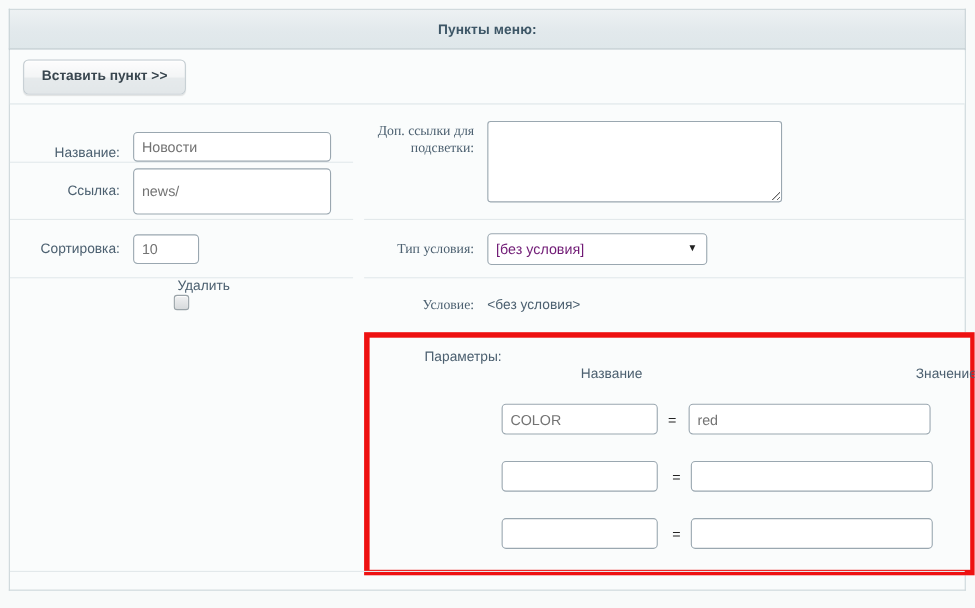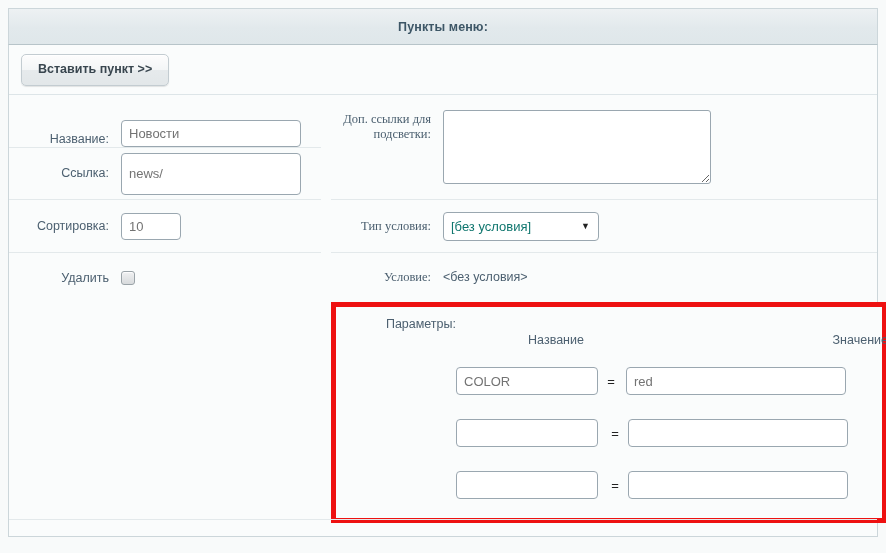--- a/index.html
+++ b/index.html
@@ -168,22 +168,22 @@
     outline: none;
   }
 
   .sel-wrap {
     position: relative;
     display: inline-block;
   }
   select.sel-cond {
     font-family: "Liberation Sans", sans-serif;
     font-size: 13px;
-    color: #0f766e;
-    width: 156px;
+    color: #701a75;
+    width: 200px;
     height: 29px;
     padding: 4px 22px 4px 7px;
     border: 1px solid #9aa7b0;
     border-radius: 4px;
     background: #ffffff;
     -webkit-appearance: none;
     -moz-appearance: none;
     appearance: none;
     box-sizing: border-box;
     outline: none;
@@ -316,21 +316,21 @@
       <div class="row" style="height:52px;">
         <div class="lbl">Ссылка:</div>
         <input type="text" class="in-link" value="news/" style="">
       </div>
 
       <div class="row" style="height:53px;">
         <div class="lbl">Сортировка:</div>
         <input type="text" class="in-sort" value="10" style="">
       </div>
 
-      <div class="row no-line" style="height:50px;">
+      <div class="row no-line" style="height:50px;flex-direction:column;">
         <div class="lbl">Удалить</div>
         <div class="chk"></div>
       </div>
     </div>
 
     <div class="col-right">
 
       <div class="row" style="height:104px;align-items:flex-start;padding-top:14px;">
         <div class="lbl" style="line-height:15px;padding-top:2px;">Доп. ссылки для подсветки:</div>
         <textarea class="ta-links" style=""></textarea>

